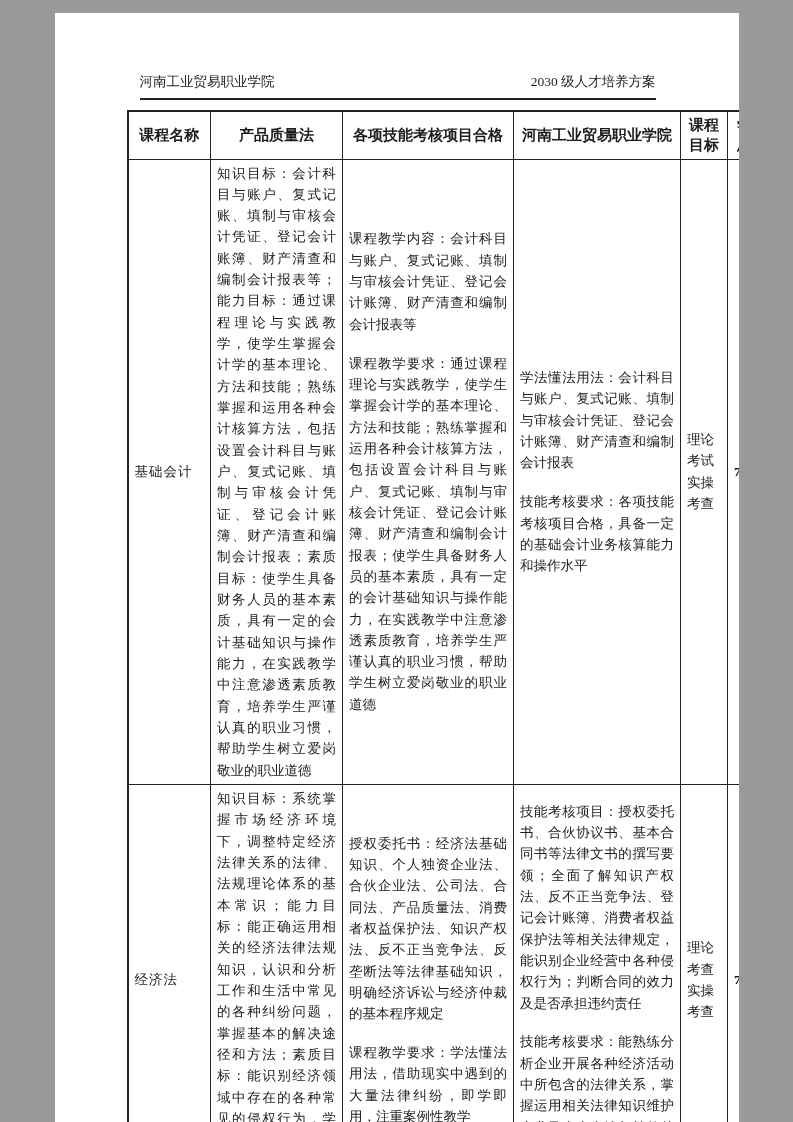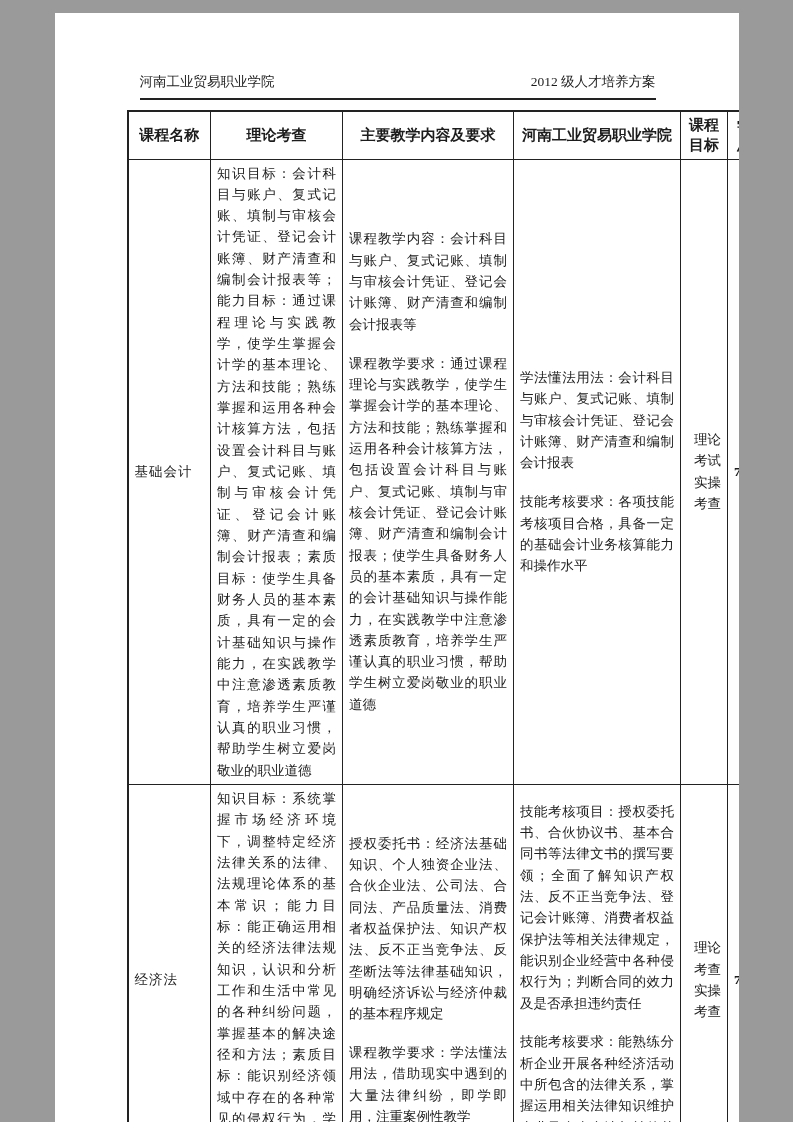--- a/index.html
+++ b/index.html
@@ -29,47 +29,47 @@
     height:44px;line-height:1.35;padding:2px 3px;
   }
   tr.r1{height:50px;}
   tr.r2{height:490px;}
   tr.r3{height:290px;}
   td.course{letter-spacing:1px;}
   td.just{text-align:justify;}
   td.vtop{vertical-align:top;}
   td.paras p{margin:0;text-align:justify;}
   td.paras p.gap{margin-top:1.3em;}
-  td.method{text-align:right;padding:3px 2px;}
+  td.method{text-align:left;padding:3px 2px;}
   td.hours{text-align:left;font-family:"Liberation Serif","DejaVu Serif",serif;font-weight:bold;}
 </style>
 </head>
 <body>
 
 <div class="page">
 
   <div class="page-header">
     <span>河南工业贸易职业学院</span>
-    <span>2012 级人才培养方案</span>
+    <span>2030 级人才培养方案</span>
   </div>
 
   <table class="curriculum">
     <colgroup>
       <col style="width:83px">
         <col style="width:132px">
         <col style="width:171px">
       <col style="width:167px">
         <col style="width:47px">
         <col style="width:50px">
     </colgroup>
     <thead>
       <tr>
         <th>课程名称</th>
-        <th>理论考查</th>
-        <th>主要教学内容及要求</th>
+        <th>产品质量法</th>
+        <th>各项技能考核项目合格</th>
         <th>河南工业贸易职业学院</th>
         <th>课程目标</th>
         <th>学时总计</th>
       </tr>
     </thead>
     <tbody>
 
 
       <tr class="r2">
         <td class="course">基础会计</td>

